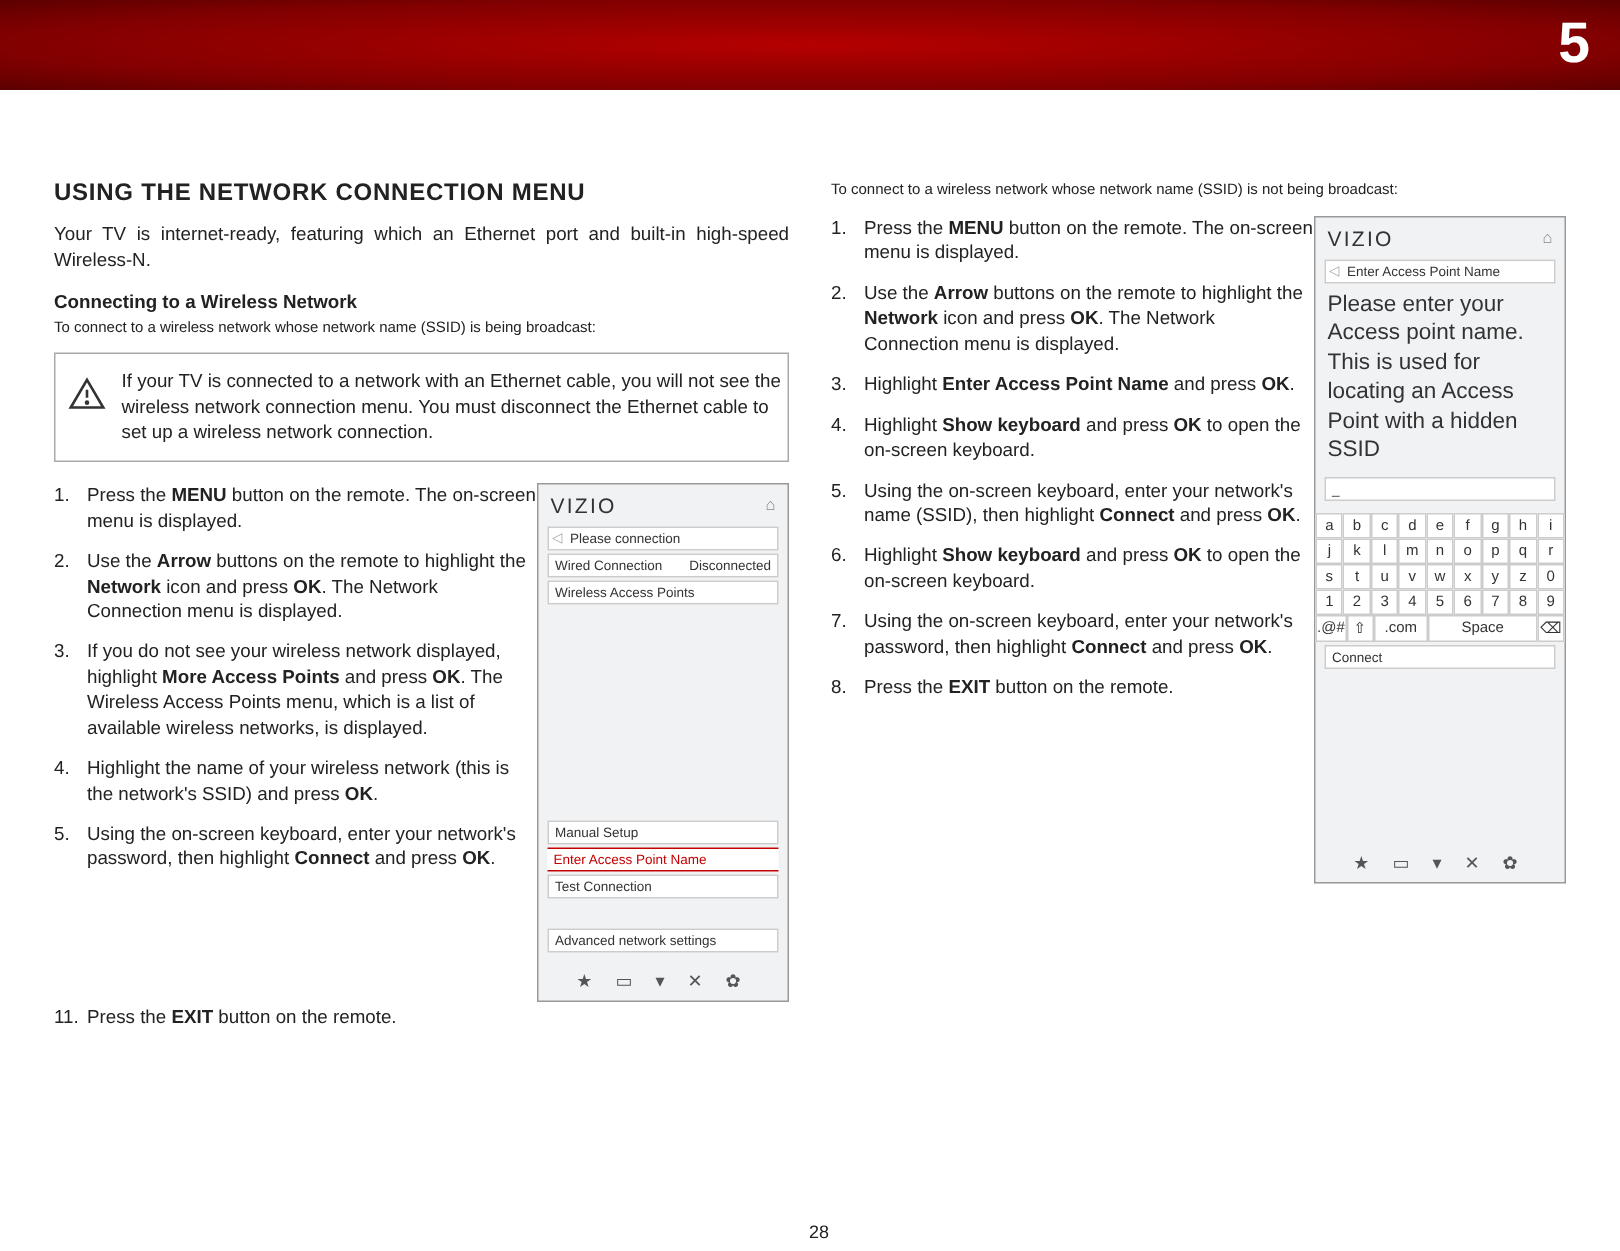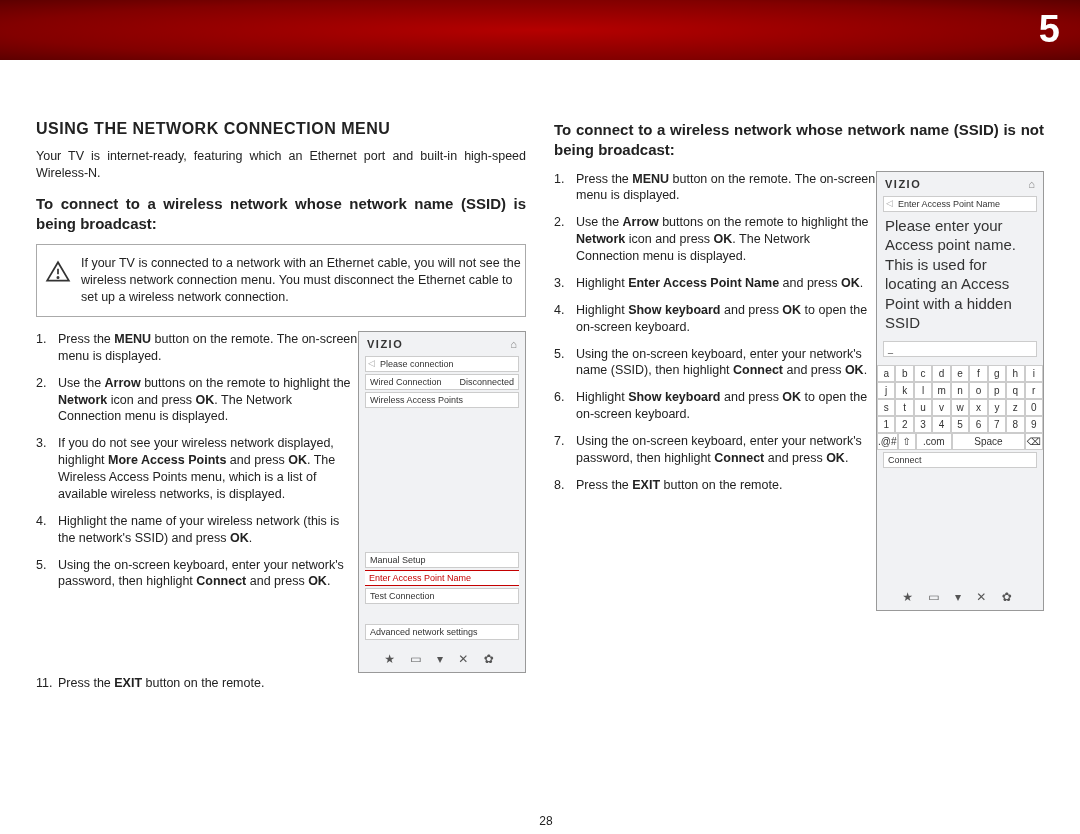--- a/index.html
+++ b/index.html
@@ -21,21 +21,21 @@
     color:#fff; font-size:38px; font-weight:700;
   }
   .content {
     position:absolute; top:80px; left:36px; right:36px; bottom:20px;
     display:flex; gap:28px;margin-top:40px;
   }
   .col { flex:1; }
   h1 { font-size:16px; font-weight:900; letter-spacing:0.5px; margin-bottom:10px; }
   .intro { font-size:12.5px; line-height:1.35; text-align:justify; margin-bottom:12px; }
   .subh { font-size:12.5px; font-weight:700; margin-bottom:4px; }
-  .desc { font-size:15px; line-height:1.35; text-align:justify; margin-bottom:10px;font-weight:bold; }
+  .desc { font-size:10px; line-height:1.35; text-align:justify; margin-bottom:10px; }
   .warnbox {
     border:1px solid #aaa; padding:10px 4px 10px 44px;
     position:relative; font-size:12.5px; line-height:1.35; margin-bottom:14px;
   }
   .warn-icon {
     position:absolute; left:8px; top:14px; width:26px; height:26px;
   }
   .warn-icon svg{width:26px;height:26px;}
   ol { list-style:none; counter-reset:li; }
   ol li {
@@ -48,21 +48,21 @@
   }
   .split ol { flex:1; }
   .screen {
     width:168px; background:#f1f2f4; border:1px solid #999;
     font-size:9px; color:#333;
   }
   .screen-head {
     display:flex; justify-content:space-between; align-items:center;
     padding:6px 8px 4px 8px;
   }
-  .screen-head .brand { font-weight:700; letter-spacing:1.5px; font-size:11px; }
+  .screen-head .brand { font-weight:400; letter-spacing:1.5px; font-size:14px; }
   .screen-head .home { font-size:11px; color:#888; }
   .crumb { background:#fff; border:1px solid #ccc; margin:2px 6px;
     padding:2px 4px 2px 14px; position:relative; }
   .crumb::before { content:"◁"; position:absolute; left:2px; top:1px; color:#aaa; font-size:9px;}
   .row { background:#fff; border:1px solid #ccc; margin:2px 6px;
     padding:2px 4px; display:flex; justify-content:space-between;}
   .row.single{justify-content:flex-start;}
   .spacer { height:140px; }
   .spacer2 { height:110px; }
   .redrow { border-top:1px solid #c40000; border-bottom:1px solid #c40000; margin:2px 6px; padding:2px 4px; background:#fff;color:#c40000;}
@@ -83,20 +83,21 @@
 
 <div class="redbar">
   <div class="pagetab">5</div>
 </div>
 
 <div class="content">
 
   <div class="col">
     <h1>USING THE NETWORK CONNECTION MENU</h1>
     <p class="intro">Your TV is internet-ready, featuring which an Ethernet port and built-in high-speed Wireless-N.</p>
+    <div class="subh">Connecting to a Wireless Network</div>
     <p class="desc">To connect to a wireless network whose network name (SSID) is being broadcast:</p>
 
     <div class="warnbox">
       <span class="warn-icon">
         <svg viewBox="0 0 24 24" fill="none" stroke="#333" stroke-width="1.6">
           <path d="M12 3 L22 20 L2 20 Z"></path>
           <line x1="12" y1="9" x2="12" y2="14"></line>
           <circle cx="12" cy="17" r="0.6" fill="#333"></circle>
         </svg>
       </span>

